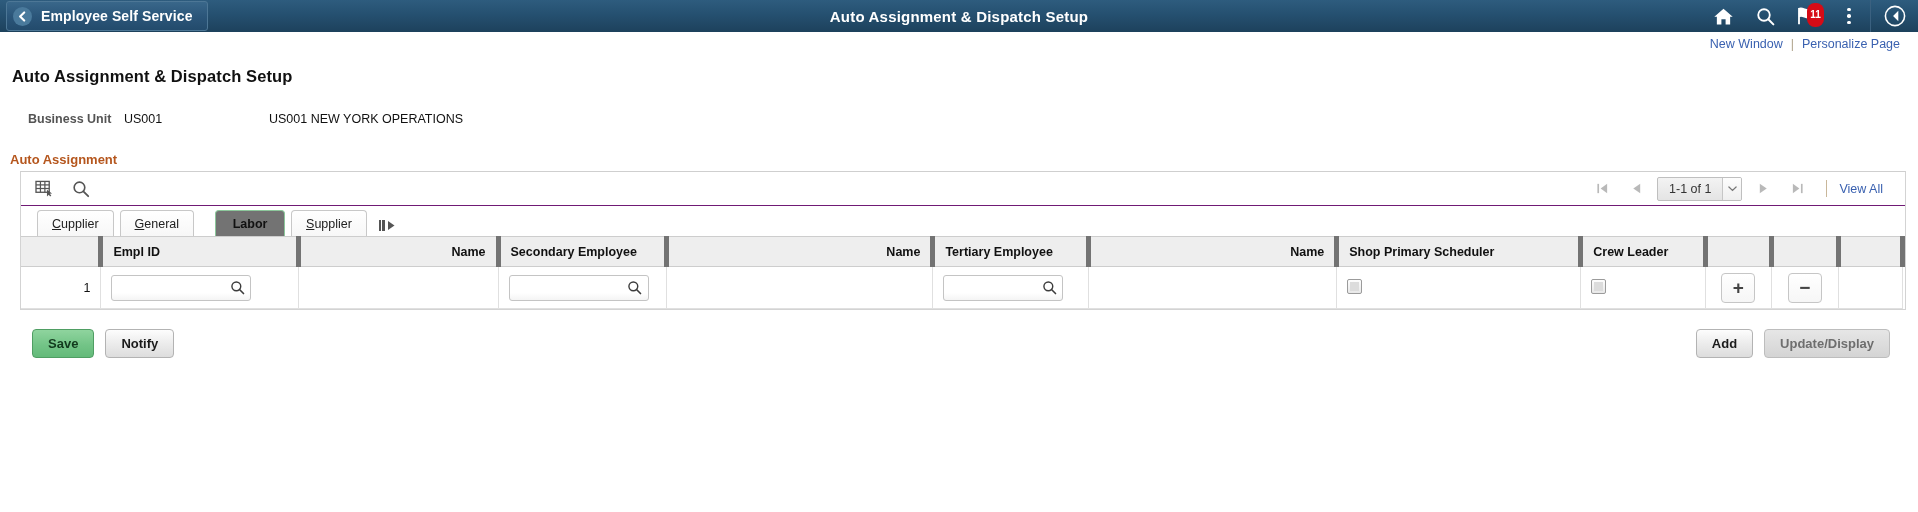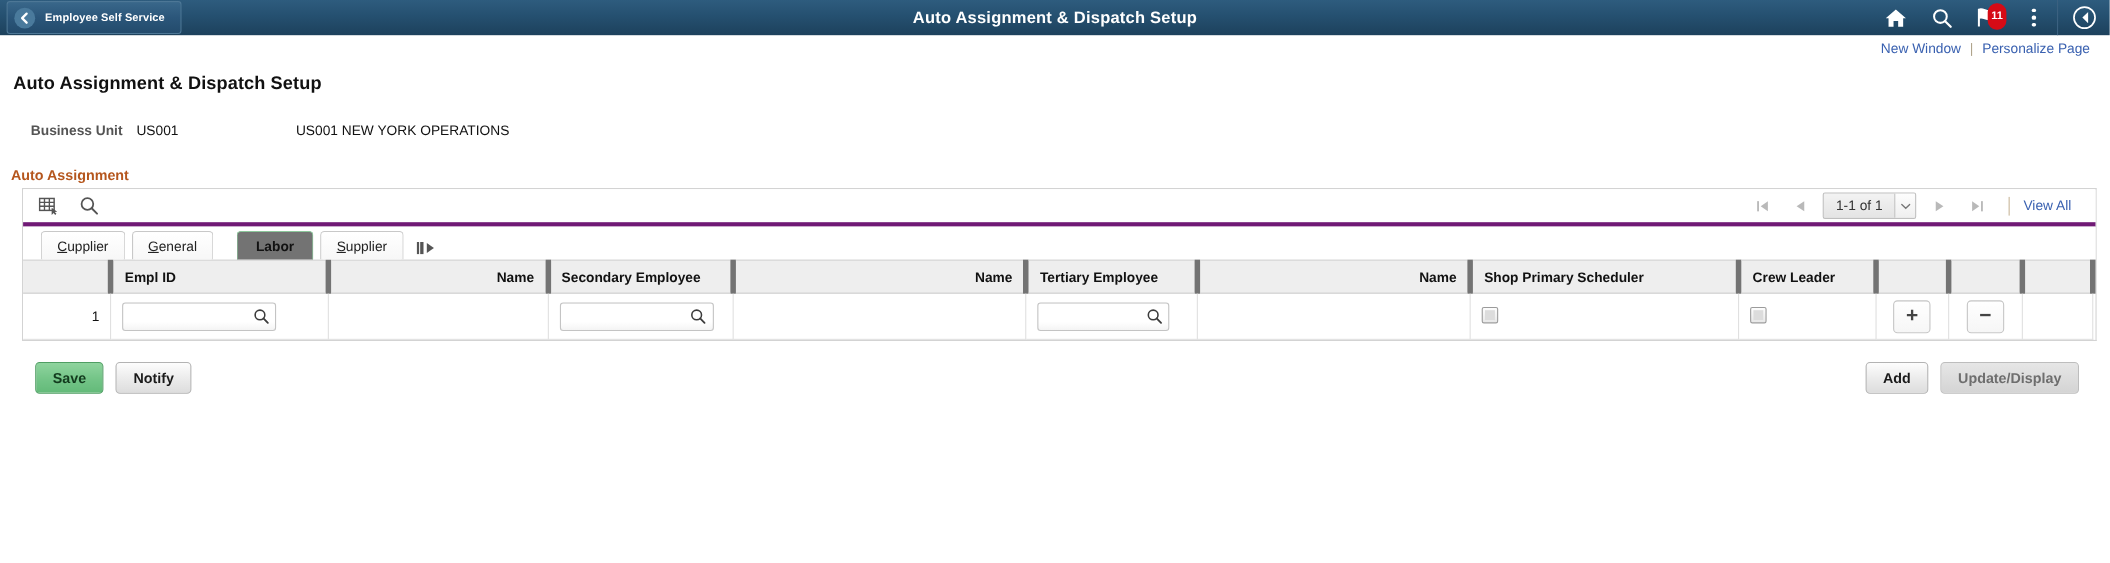--- a/index.html
+++ b/index.html
@@ -28,21 +28,21 @@
     background: linear-gradient(to bottom, #39678a 0%, #2b567a 50%, #234b6c 100%);
     cursor: pointer;
   }
   .back-circle {
     width: 19px; height: 19px; border-radius: 50%;
     background: #4a7a9c;
     display: flex; align-items: center; justify-content: center;
   }
   .back-circle svg { display: block; }
   .back-label {
-    color: #ffffff; font-size: 10px; font-weight: bold;
+    color: #ffffff; font-size: 14px; font-weight: bold;
     letter-spacing: .1px; white-space: nowrap;
   }
   .topbar-title {
     position: absolute; left: 0; right: 0;
     text-align: center;
     color: #ffffff; font-size: 15px; font-weight: bold;
     pointer-events: none;
     letter-spacing: .2px;
   }
   .topbar-icons {
@@ -105,21 +105,21 @@
   .grid-wrap {
     border: 1px solid #d3d3d3;
     border-top: 1px solid #cfcfcf;
     background: #fff;
     margin: 0 0 0 10px;
     width: 1886px;
   }
   .grid-toolbar {
     height: 34px;
     display: flex; align-items: center;
-    border-bottom: 4px solid #701a75;
+    border-bottom: 1px solid #701a75;
     background: #fff;
     gap: 24px;
   }
   .gt-left { display: flex; align-items: center; gap: 18px; padding-left: 14px; }
   .gt-ico { cursor: pointer; display: flex; align-items: center; }
   .gt-right {
     margin-left: auto; display: flex; align-items: center;
     gap: 0; padding-right: 6px;
   }
   .pg-arrow {

